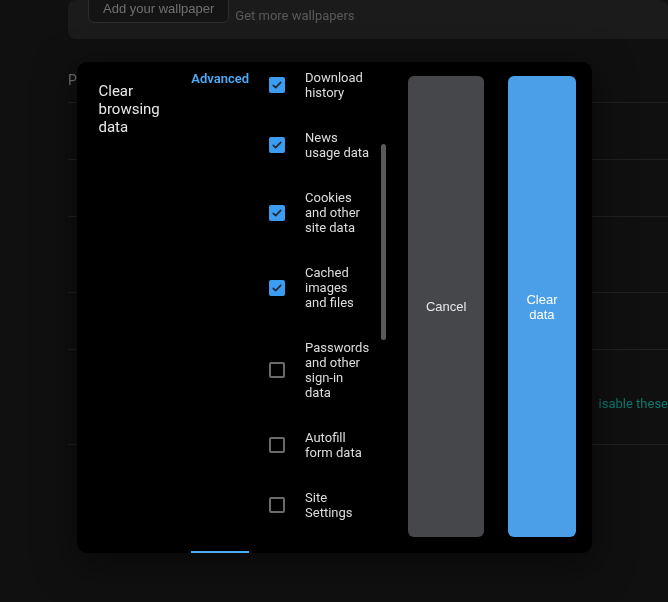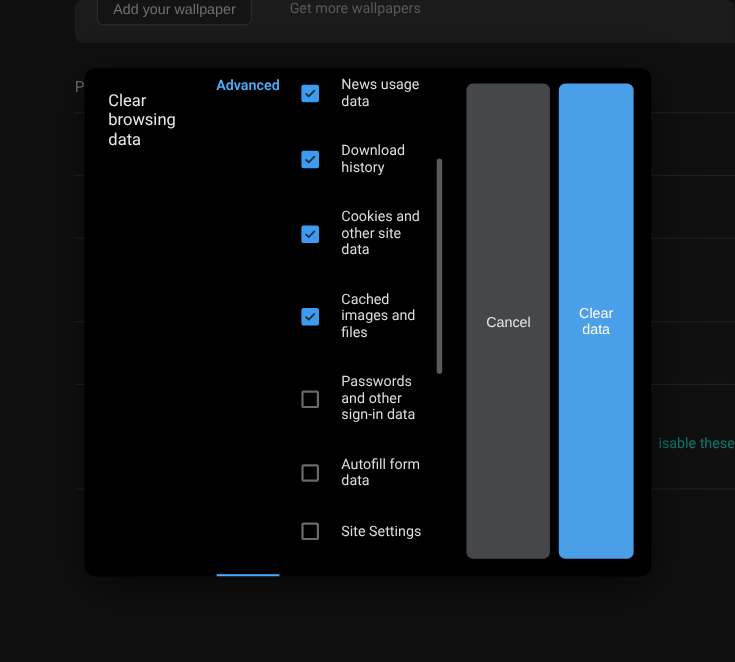--- a/index.html
+++ b/index.html
@@ -24,22 +24,22 @@
       border-radius: 8px;
       margin-left: 68px;
       margin-right: 0;
       padding: 0;
       height: 39px;
       border-bottom-left-radius: 8px;
       border-bottom-right-radius: 0;
     }
     .bg-wallpaper-row {
       display: flex;
-      align-items: center;
-      gap: 34px;
+      align-items: flex-end;
+      gap: 6px;
       padding-left: 20px;
       padding-top: 0;
     }
     .bg-button {
       background: #1f2021;
       border: 1px solid #444;
       color: #aaa;
       padding: 6px 14px;
       border-radius: 6px;
       font-size: 13px;
@@ -174,21 +174,21 @@
       right: 6px;
       top: 82px;
       width: 5px;
       height: 196px;
       background: #5a5a5a;
       border-radius: 3px;
     }
     .dialog-footer {
       display: flex;
       justify-content: flex-end;
-      gap: 8px;
+      gap: 24px;
       padding: 14px 16px 16px 16px;
     }
     .btn {
       padding: 8px 18px;
       border-radius: 6px;
       font-size: 13px;
       border: none;
       cursor: pointer;
     }
     .btn-cancel {
@@ -229,29 +229,29 @@
     <div class="tabs">
       <div class="tab active">Advanced</div>
     </div>
     <div class="options">
       <div class="option-row">
           <div class="checkbox checked">
             <svg viewBox="0 0 16 16">
               <path d="M3 8.5 L6.2 11.5 L13 4.5" stroke="#252a31" stroke-width="2.2" fill="none" stroke-linecap="round" stroke-linejoin="round"></path>
             </svg>
           </div>
+          <span>Download history</span>
+        </div>
+        <div class="option-row">
+          <div class="checkbox checked">
+            <svg viewBox="0 0 16 16">
+              <path d="M3 8.5 L6.2 11.5 L13 4.5" stroke="#252a31" stroke-width="2.2" fill="none" stroke-linecap="round" stroke-linejoin="round"></path>
+            </svg>
+          </div>
           <span>News usage data</span>
-        </div>
-        <div class="option-row">
-          <div class="checkbox checked">
-            <svg viewBox="0 0 16 16">
-              <path d="M3 8.5 L6.2 11.5 L13 4.5" stroke="#252a31" stroke-width="2.2" fill="none" stroke-linecap="round" stroke-linejoin="round"></path>
-            </svg>
-          </div>
-          <span>Download history</span>
         </div>
         <div class="option-row">
           <div class="checkbox checked">
             <svg viewBox="0 0 16 16">
               <path d="M3 8.5 L6.2 11.5 L13 4.5" stroke="#252a31" stroke-width="2.2" fill="none" stroke-linecap="round" stroke-linejoin="round"></path>
             </svg>
           </div>
           <span>Cookies and other site data</span>
         </div>
         <div class="option-row">

